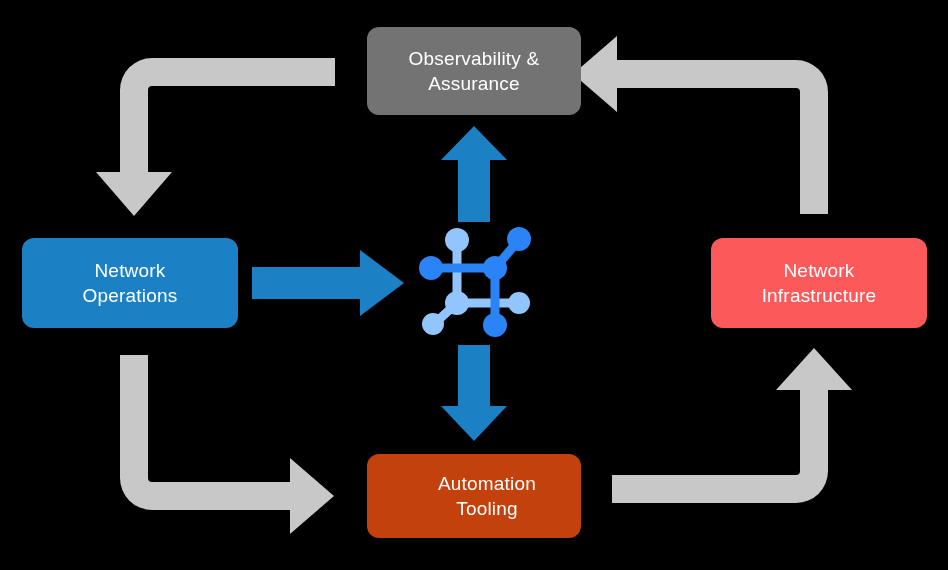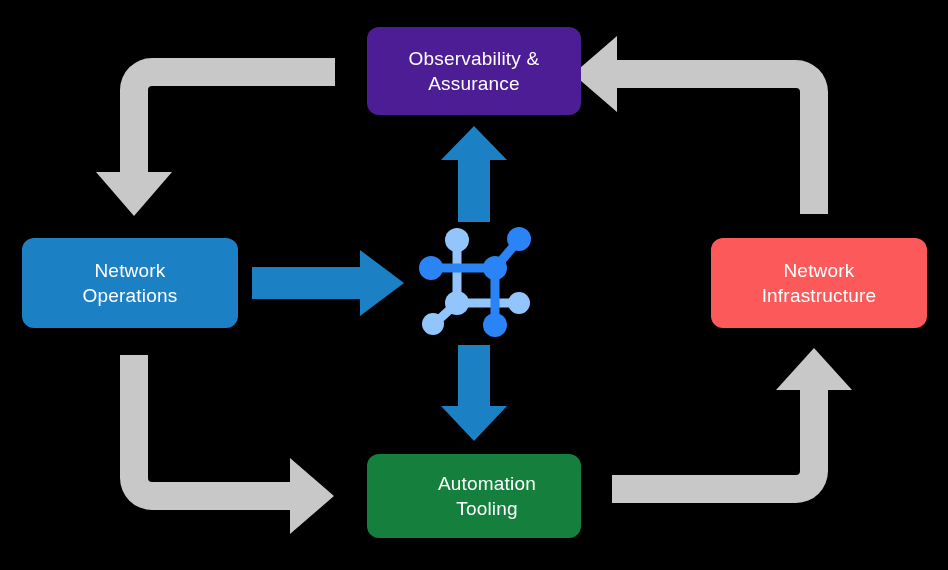--- a/index.html
+++ b/index.html
@@ -174,33 +174,33 @@
 
       <g fill="#2b84f5">
         <circle cx="431" cy="268" r="12"></circle>
         <circle cx="495" cy="268" r="12"></circle>
         <circle cx="519" cy="239" r="12"></circle>
         <circle cx="495" cy="325" r="12"></circle>
       </g>
     </g>
   </svg>
 
-  <div class="node-box" id="box-observability" style="background:#4c1d95;">
+  <div class="node-box" id="box-observability" style="background:#737373;">
     <span class="box-label">Observability &amp;
 Assurance</span>
   </div>
 
   <div class="node-box" id="box-operations" style="background:#1b80c4;">
     <span class="box-label">Network
 Operations</span>
   </div>
 
   <div class="node-box" id="box-infrastructure" style="background:#fc5a5a;">
     <span class="box-label">Network
 Infrastructure</span>
   </div>
 
-  <div class="node-box" id="box-automation" style="background:#15803d;padding-left:36px;">
+  <div class="node-box" id="box-automation" style="background:#c2410c;padding-left:36px;">
     <span class="box-label">Automation
 Tooling</span>
   </div>
 
 </div>
 
 </body></html>

